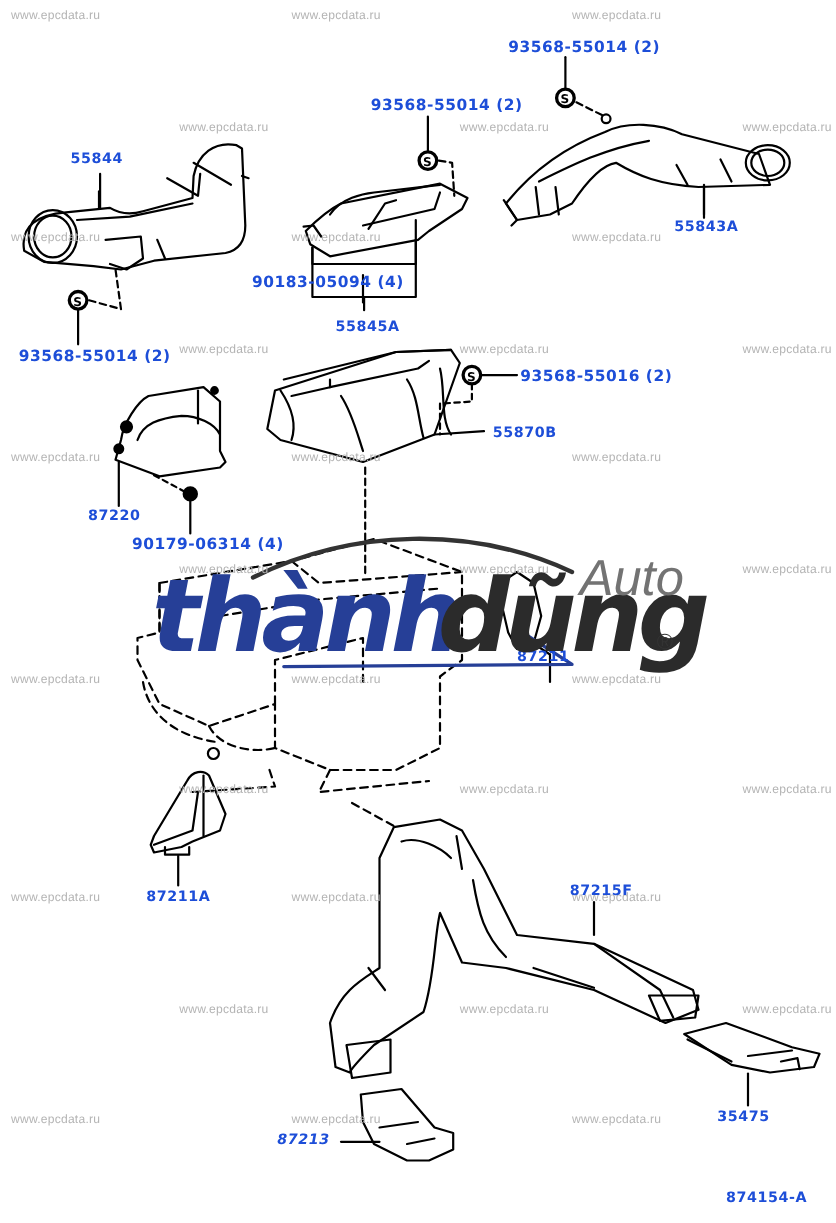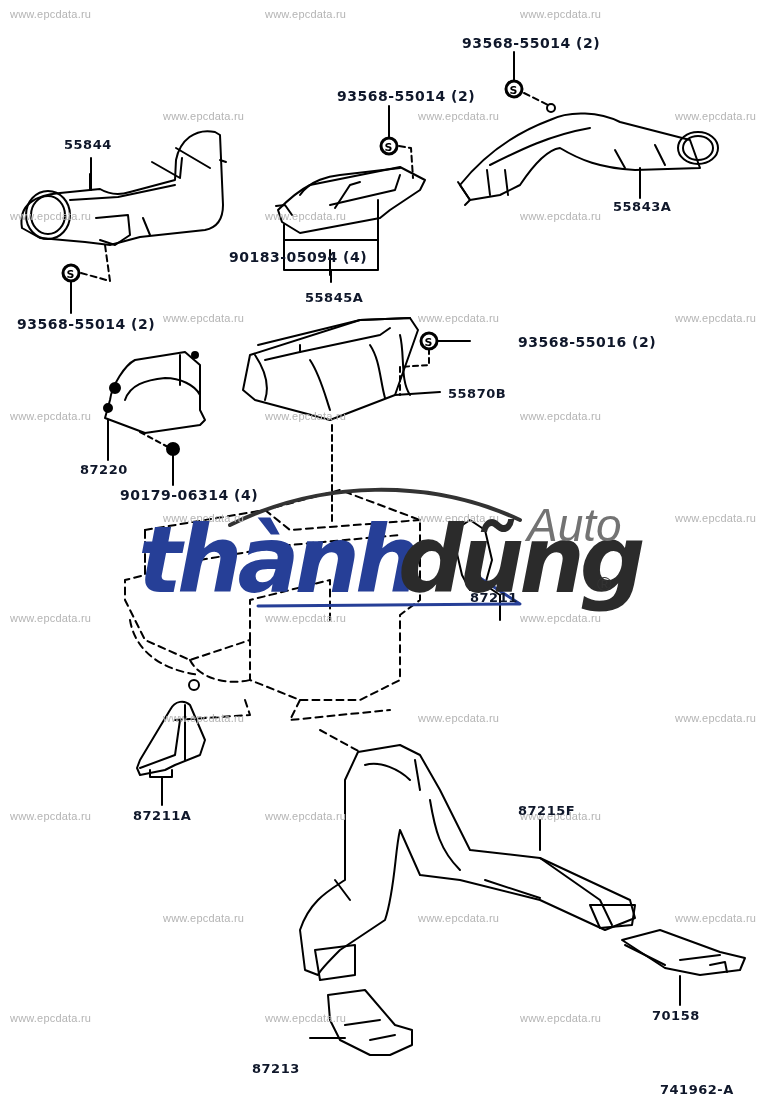--- a/index.html
+++ b/index.html
@@ -17,21 +17,21 @@
     font-family: "Liberation Sans", sans-serif;
     font-size: 11px;
     color: #b4b4b4;
     white-space: nowrap;
     letter-spacing: 0.2px;
   }
   .lbl {
     position: absolute;
     font-family: "DejaVu Sans", sans-serif;
     font-weight: bold;
-    color: #0f172a;
+    color: #1d4ed8;
     white-space: nowrap;
     letter-spacing: 0.5px;
   }
   .lbl.big { font-size: 13px; }
   .lbl.small { font-size: 14px; }
   .logo-blue {
     position: absolute;
     font-family: "DejaVu Sans", sans-serif;
     font-weight: bold;
     font-style: italic;
@@ -267,30 +267,30 @@
     </div>
 
   <div id="label-layer">
       <span class="lbl big" style="left: 64px; top: 137px;">55844</span>
       <span class="lbl small" style="left: 17px; top: 316px;">93568-55014 (2)</span>
       <span class="lbl small" style="left: 337px; top: 88px;">93568-55014 (2)</span>
       <span class="lbl small" style="left: 462px; top: 35px;">93568-55014 (2)</span>
       <span class="lbl small" style="left: 229px; top: 249px;">90183-05094 (4)</span>
       <span class="lbl big" style="left: 305px; top: 290px;">55845A</span>
       <span class="lbl big" style="left: 613px; top: 199px;">55843A</span>
-      <span class="lbl small" style="left: 473px; top: 334px; margin-left: 45px;">93568-55016 (2)</span>
+      <span class="lbl small" style="left: 473px; top: 334px;">93568-55016 (2)</span>
       <span class="lbl big" style="left: 448px; top: 386px;">55870B</span>
       <span class="lbl big" style="left: 80px; top: 462px;">87220</span>
       <span class="lbl small" style="left: 120px; top: 487px;">90179-06314 (4)</span>
       <span class="lbl big" style="left: 470px; top: 590px;">87211</span>
       <span class="lbl big" style="left: 133px; top: 808px; text-align: center;">87211A</span>
       <span class="lbl big" style="left: 518px; top: 803px;">87215F</span>
-      <span class="lbl big" style="left: 652px; top: 1008px;">70158</span>
-      <span class="lbl big" style="left: 252px; top: 1061px;">87213</span>
-      <span class="lbl big" style="left: 660px; top: 1082px;">741962-A</span>
+      <span class="lbl big" style="left: 652px; top: 1008px;">35475</span>
+      <span class="lbl big" style="left: 252px; top: 1029px; font-style: italic;">87213</span>
+      <span class="lbl big" style="left: 660px; top: 1082px;">874154-A</span>
     </div>
 
   <div>
     <span class="logo-blue" style="left:138px; top:515px;">thành</span>
     <span class="logo-dark" style="left:398px; top:515px;">dũng</span>
     <span class="logo-auto" style="left:527px; top:502px;">Auto</span>
     <span class="logo-reg" style="left:597px; top:574px;">®</span>
   </div>
 </div>
 

